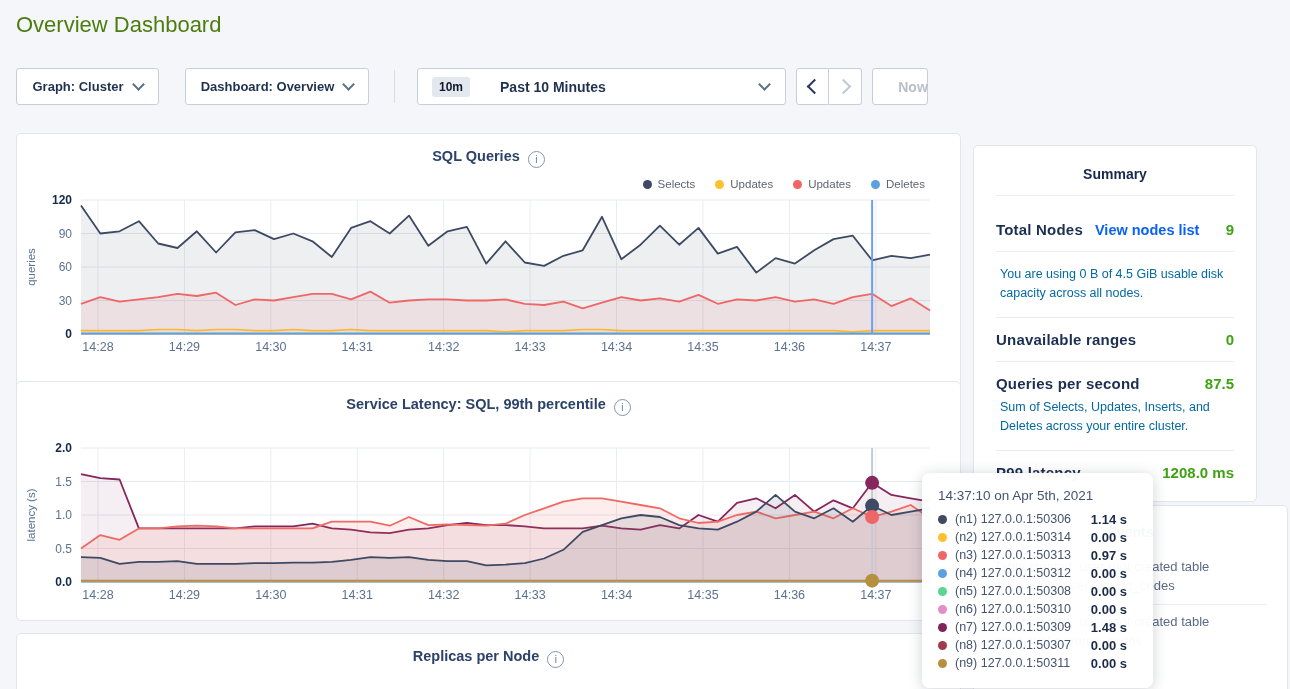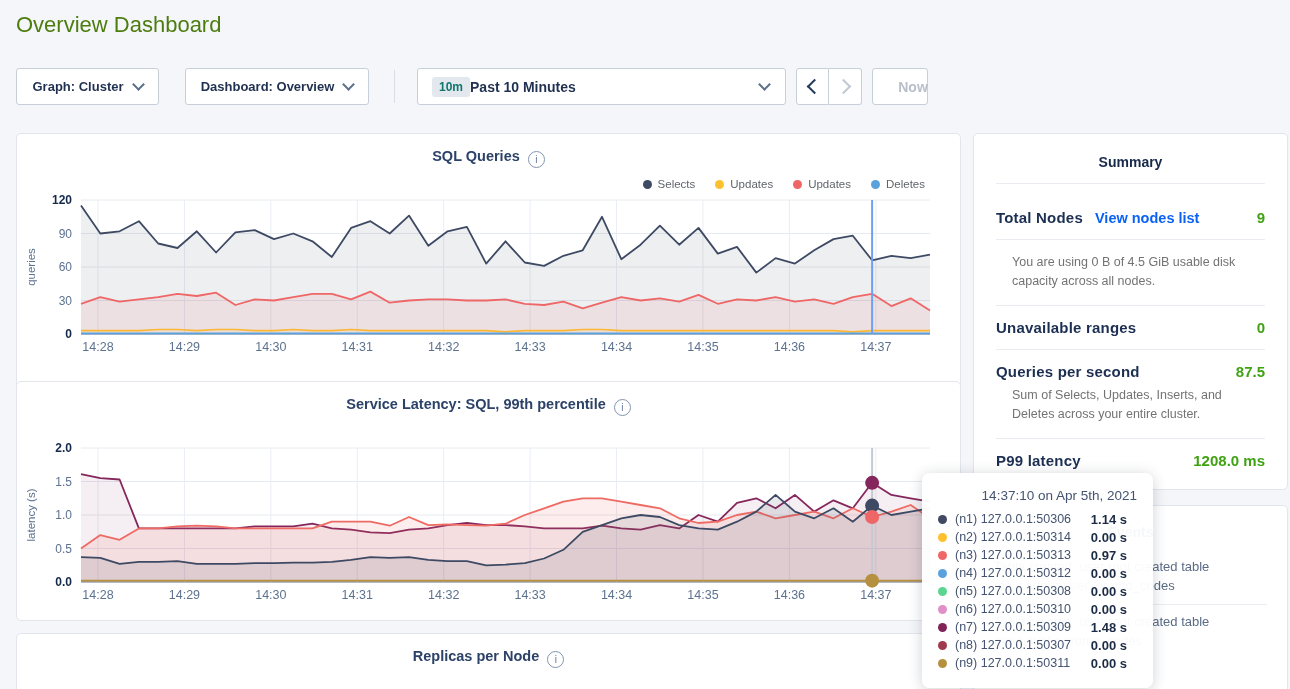--- a/index.html
+++ b/index.html
@@ -13,72 +13,72 @@
   
   .ctrl{position:absolute;top:68px;height:37px;box-sizing:border-box;background:#fff;
         border:1px solid #c9cfd8;border-radius:3px;display:flex;align-items:center;
         justify-content:center;font-weight:700;font-size:13px;color:#1f3050;cursor:pointer;}
   .dd-graph{left:16px;width:143px;}
   .dd-dash{left:185px;width:184px;justify-content:center;}
   .chev{display:inline-block;width:7px;height:7px;border-right:2px solid #5a7087;
         border-bottom:2px solid #5a7087;transform:rotate(45deg);margin-left:10px;margin-top:-4px;}
   .tb-divider{position:absolute;left:394px;top:70px;width:1px;height:33px;background:#d9dee5;}
   .timepicker{left:417px;width:369px;justify-content:flex-start;padding:0 14px;font-size:14px;}
-  .tp-badge{background:#e3e7ee;color:#0f766e;font-size:12px;font-weight:700;
-            border-radius:3px;padding:3px 7px;margin-right:0;}
+  .tp-badge{background:#e3e7ee;color:#0f172a;font-size:12px;font-weight:700;
+            border-radius:3px;padding:3px 7px;margin-right:30px;}
   .tp-chev{position:absolute;right:16px;}
   .arrow-group{position:absolute;left:796px;top:68px;display:flex;}
   .arrow-btn{width:33px;height:37px;box-sizing:border-box;background:#fff;border:1px solid #c9cfd8;
              display:flex;align-items:center;justify-content:center;cursor:pointer;}
   .arrow-btn.prev{border-radius:3px 0 0 3px;}
   .arrow-btn.next{border-radius:0 3px 3px 0;border-left:none;}
   .arr{display:inline-block;width:9px;height:9px;border-right:2.5px solid #243b5e;border-bottom:2.5px solid #243b5e;}
   .arr.left{transform:rotate(135deg);margin-left:4px;}
   .arr.right{transform:rotate(-45deg);margin-right:4px;border-color:#c3c9d2;}
   .now-btn{left:872px;width:56px;font-size:14px;color:#b9c0ca;cursor:default;padding-left:32px;}
 
   
   .card{position:absolute;background:#fff;border:1px solid #e2e6ec;border-radius:5px;box-sizing:border-box;}
   .card-sql{left:16px;top:133px;width:945px;height:264px;}
   .card-lat{left:16px;top:381px;width:945px;height:240px;}
   .card-rep{left:16px;top:633px;width:945px;height:120px;}
-  .card-summary{left:973px;top:133px;width:315px;height:357px;}
+  .card-summary{left:973px;top:145px;width:284px;height:357px;}
   .card-events{left:973px;top:505px;width:315px;height:200px;}
 
   .chart-title{position:absolute;top:14px;left:0;width:100%;text-align:center;
                font-size:14.5px;font-weight:700;color:#2c4268;}
   .info-icon{display:inline-block;width:15px;height:15px;border:1px solid #8295b1;border-radius:50%;
              color:#60759b;font-size:10px;line-height:15px;text-align:center;font-weight:400;
              margin-left:8px;vertical-align:-2px;cursor:pointer;}
   .legend{position:absolute;right:35px;top:44px;display:flex;gap:20px;align-items:center;}
   .legend-item{display:flex;align-items:center;gap:6px;font-size:11.5px;color:#60656d;cursor:pointer;}
   .legend-dot{width:9px;height:9px;border-radius:50%;}
   .chart-svg{position:absolute;left:0;top:58px;width:943px;height:168px;}
 
   
   .sum-title{text-align:center;font-size:14px;font-weight:700;color:#17294a;margin:20px 0 4px 0;}
   .sum-body{padding:0 22px;}
   .sum-div{border-top:1px solid #e9edf2;margin:13px 0;}
   .sum-head{display:flex;align-items:baseline;}
   .sum-label{font-size:15px;font-weight:700;color:#1c2f52;letter-spacing:.2px;}
   .sum-link{font-size:14.5px;font-weight:700;color:#0a62f5;margin-left:12px;text-decoration:none;cursor:pointer;margin-top:13px;}
   .sum-val{margin-left:auto;font-size:15px;font-weight:700;color:#3fa213;}
-  .sum-desc{font-size:12.5px;color:#737373;line-height:1.55;margin:6px 0 0 16px;}
+  .sum-desc{font-size:12.5px;color:#0369a1;line-height:1.55;margin:6px 0 0 4px;}
 
   
   .ev-title{text-align:center;font-size:14px;font-weight:700;color:#2c4268;margin:18px 0 10px 0;}
   .ev-body{padding:0 20px;}
   .ev-item{font-size:13px;color:#5b6b85;line-height:1.45;padding:8px 0;}
   .ev-item + .ev-item{border-top:1px solid #e9edf2;}
 
   
   .hover-tooltip{position:absolute;left:922px;top:473px;width:231px;box-sizing:border-box;
                  background:rgba(255,255,255,0.96);border-radius:8px;padding:15px 16px 16px 16px;
                  box-shadow:0 2px 14px rgba(40,50,70,0.22);z-index:30;}
-  .tt-header{font-size:13.5px;color:#44536f;margin-bottom:7px;text-align:right;}
+  .tt-header{font-size:13.5px;color:#44536f;margin-bottom:7px;}
   .tt-row{display:flex;align-items:center;height:18px;}
   .tt-dot{width:9px;height:9px;border-radius:50%;flex:0 0 9px;margin-right:8px;}
   .tt-label{font-size:12.5px;color:#44536f;white-space:nowrap;}
   .tt-val{margin-left:auto;font-size:13px;font-weight:700;color:#1c2b45;padding-right:10px;white-space:nowrap;}
 </style>
 </head>
 <body>
 
 <div class="page">
 

